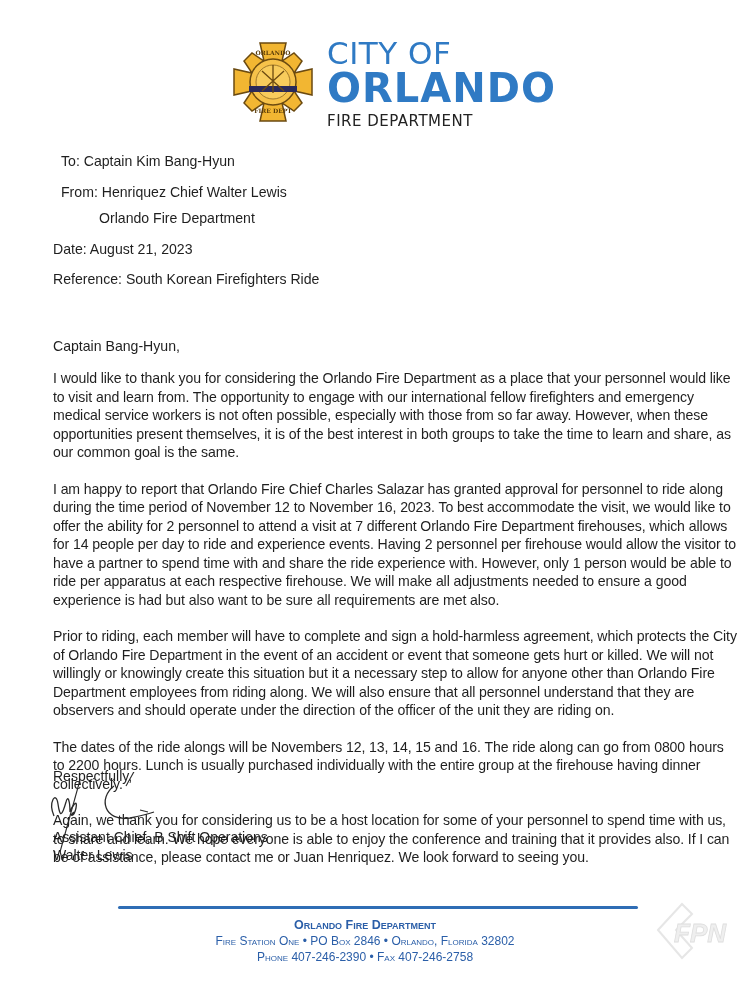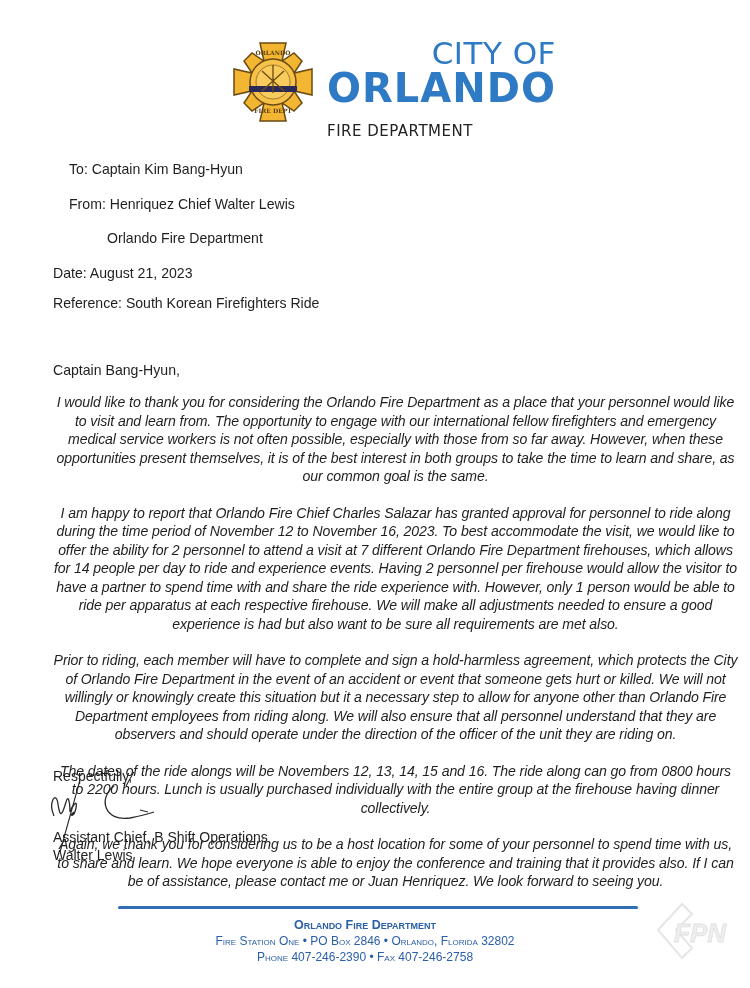--- a/index.html
+++ b/index.html
@@ -1,27 +1,27 @@
 <!DOCTYPE html>
 <html><head>
   <meta charset="utf-8">
   <style>
     html, body { margin: 0; padding: 0; background: #ffffff; }
     body { width: 750px; height: 988px; position: relative; overflow: hidden; font-family: "Liberation Sans", sans-serif; color: #1f1f1f; }
     .logo-badge { position: absolute; left: 232px; top: 41px; width: 82px; height: 82px; }
     .logo-text { position: absolute; left: 327px; top: 38px; color: #2f7ac4; }
-    .logo-city { font-size: 31px; line-height: 31px; letter-spacing: 0.5px; font-family: "DejaVu Sans", sans-serif; font-weight: normal; text-align: right; }
+    .logo-city { font-size: 31px; line-height: 31px; letter-spacing: 0.5px; font-family: "DejaVu Sans", sans-serif; font-weight: normal; }
     .logo-orlando { font-size: 40px; line-height: 38px; font-weight: bold; font-family: "DejaVu Sans", sans-serif; letter-spacing: 1px; margin-top: 0px; }
-    .logo-fd { font-size: 15px; line-height: 20px; color: #222; letter-spacing: 0.5px; font-family: "DejaVu Sans", sans-serif; margin-top: 14px; }
+    .logo-fd { font-size: 15px; line-height: 20px; color: #222; letter-spacing: 0.5px; font-family: "DejaVu Sans", sans-serif; margin-top: 4px; }
     .content { position: absolute; left: 53px; top: 144px; width: 685px; font-size: 14.1px; line-height: 18.5px; }
-    .hdr-line { margin: 16px; }
+    .hdr-line { margin: 8px; }
     .indent1 { padding-left: 24px; }
     .indent2 { padding-left: 38px; }
     .block { margin-bottom: 12px; }
-    .para { margin: 0 0 18px 0; text-align: center; letter-spacing: -0.1px; font-style: italic; }
+    .para { margin: 0 0 18px 0; text-align: left; letter-spacing: -0.1px; }
     .sig { position: absolute; left: 53px; top: 767px; font-size: 14px; line-height: 18px; }
     .sig-mark { position: absolute; left: 40px; top: 772px; width: 130px; height: 100px; }
     .sig-name { position: absolute; left: 53px; top: 828px; font-size: 14px; line-height: 18px; }
     .footer-rule { position: absolute; left: 118px; top: 906px; width: 520px; height: 3px; background: #2f6db5; border-radius: 2px; }
     .footer { position: absolute; left: 150px; top: 917px; width: 430px; text-align: center; color: #2a5ea8; font-size: 12px; line-height: 16px; }
     .footer .org { font-weight: bold; font-size: 12.5px; font-variant: small-caps; }
     .footer .line { font-variant: small-caps; }
     .watermark { position: absolute; left: 652px; top: 900px; width: 100px; height: 60px; }
   </style>
 </head>

